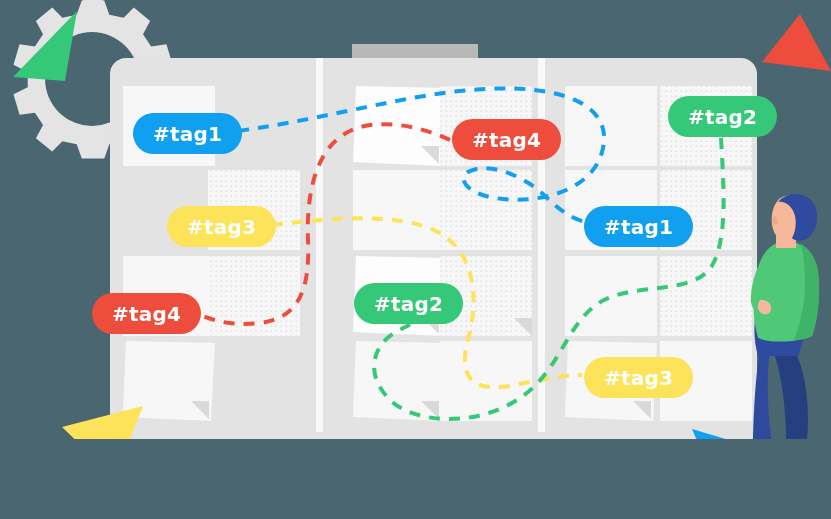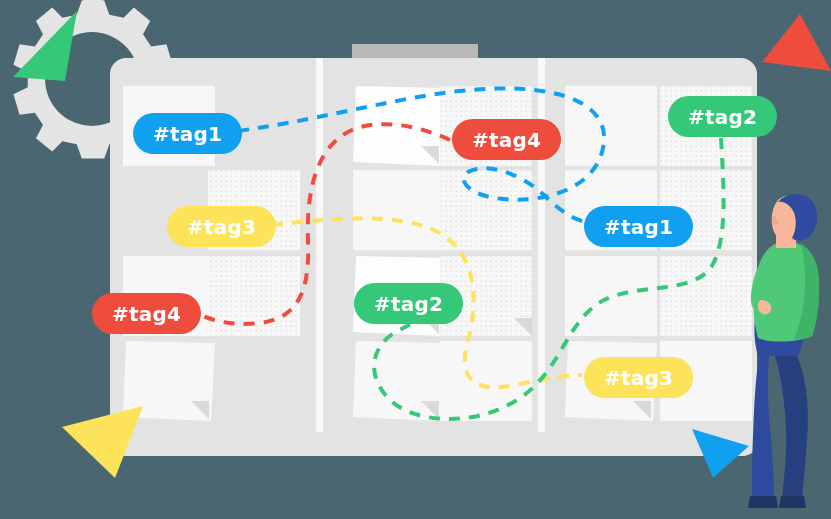--- a/index.html
+++ b/index.html
@@ -3,21 +3,21 @@
 <meta charset="utf-8">
 <style>
   html, body {
     margin: 0;
     padding: 0;
     background: #4a6670;
   }
   #scene {
     position: relative;
     width: 831px;
-    height: 519px;
+    height: 439px;
     overflow: hidden;
     background: #4a6670;
     font-family: "DejaVu Sans", "Liberation Sans", sans-serif;
   }
   #scene svg.layer {
     position: absolute;
     left: 0;
     top: 0;
     width: 831px;
     height: 519px;

